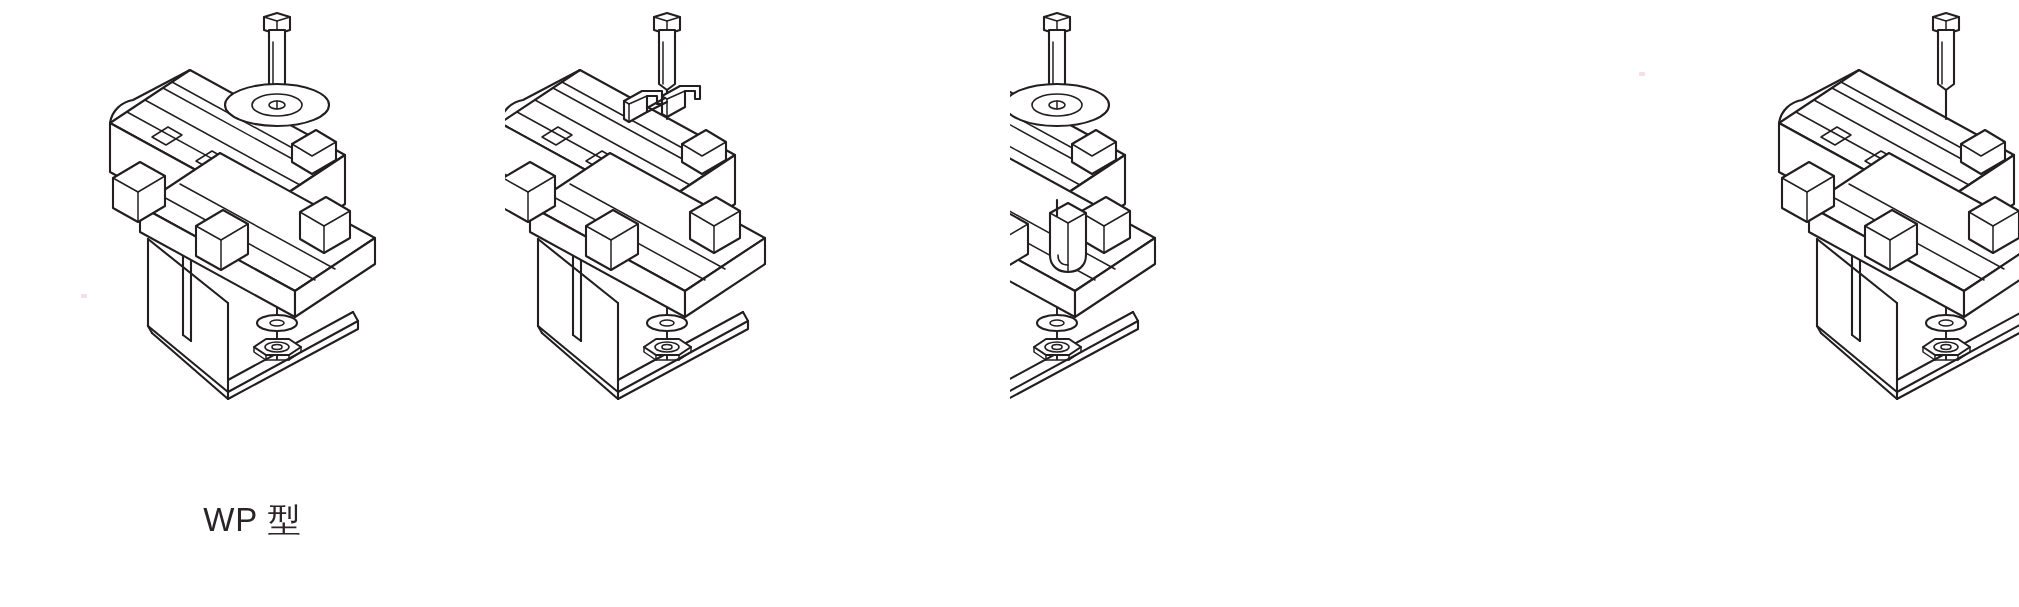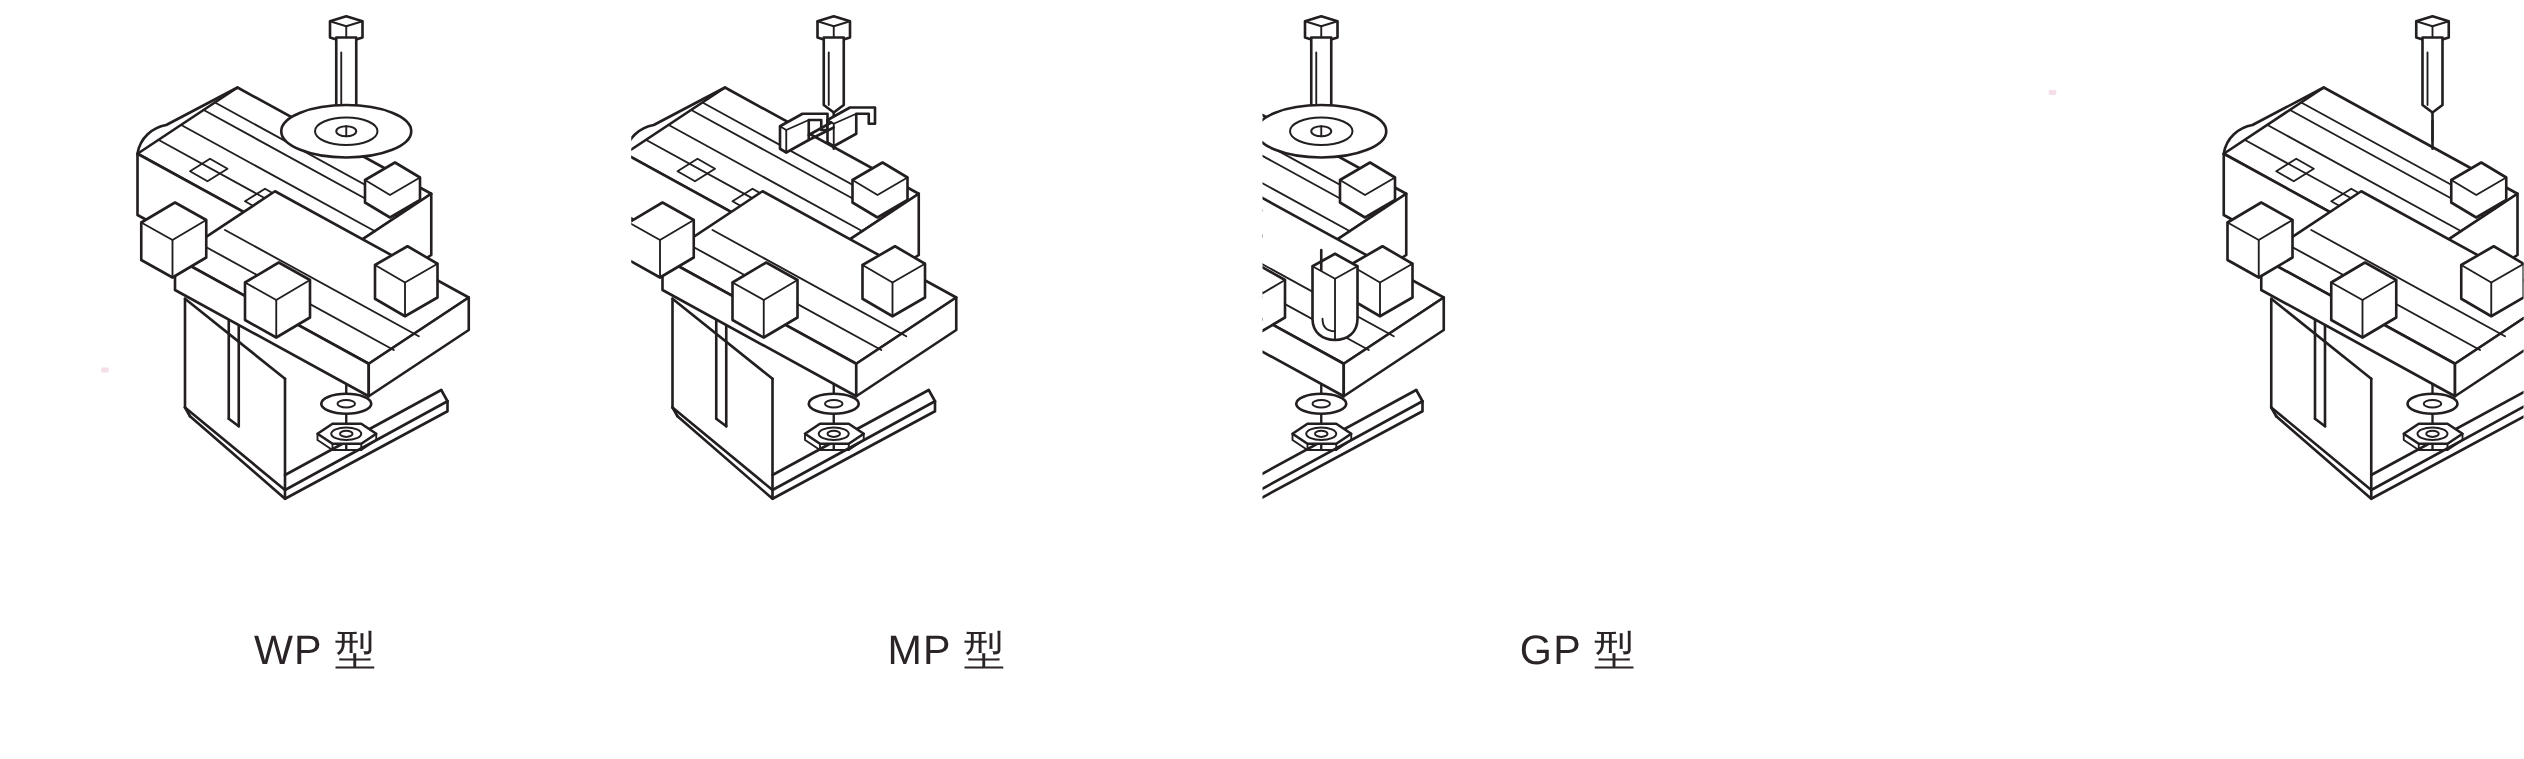--- a/index.html
+++ b/index.html
@@ -287,21 +287,20 @@
           <path class="line-fill" d="M 139 347 L 151 339 L 174 339 L 186 347 L 174 355 L 151 355 Z"></path>
           <ellipse class="line-fill-thin" cx="162" cy="347" rx="12" ry="5"></ellipse>
           <ellipse class="line-fill-thin" cx="162" cy="347" rx="5" ry="2.5"></ellipse>
           <path class="line-art-thin" d="M 139 347 L 139 352 L 151 360 L 174 360 L 186 352 L 186 347"></path>
           <path class="line-art-thin" d="M 151 355 L 151 360"></path>
           <path class="line-art-thin" d="M 174 355 L 174 360"></path>
         </g>
 
       </svg>
     </div>
-    <div class="panel-caption">MP 型</div>
   </div>
 
   <div class="panel" style="left:1010px;">
     <div class="panel-figure">
       <svg viewBox="0 0 505 500" xmlns="http://www.w3.org/2000/svg">
 
         <g>
           <path class="axis-dash" d="M 47 70 L 47 360"></path>
         </g>
 
@@ -387,21 +386,20 @@
           <path class="line-fill" d="M 24 347 L 36 339 L 59 339 L 71 347 L 59 355 L 36 355 Z"></path>
           <ellipse class="line-fill-thin" cx="47" cy="347" rx="12" ry="5"></ellipse>
           <ellipse class="line-fill-thin" cx="47" cy="347" rx="5" ry="2.5"></ellipse>
           <path class="line-art-thin" d="M 24 347 L 24 352 L 36 360 L 59 360 L 71 352 L 71 347"></path>
           <path class="line-art-thin" d="M 36 355 L 36 360"></path>
           <path class="line-art-thin" d="M 59 355 L 59 360"></path>
         </g>
 
       </svg>
     </div>
-    <div class="panel-caption">GP 型</div>
   </div>
 
   <div class="panel" style="left:1514px;">
     <div class="panel-figure">
       <svg viewBox="0 0 505 500" xmlns="http://www.w3.org/2000/svg">
 
         <g>
           <path class="axis-dash" d="M 432 70 L 432 360"></path>
         </g>
 

